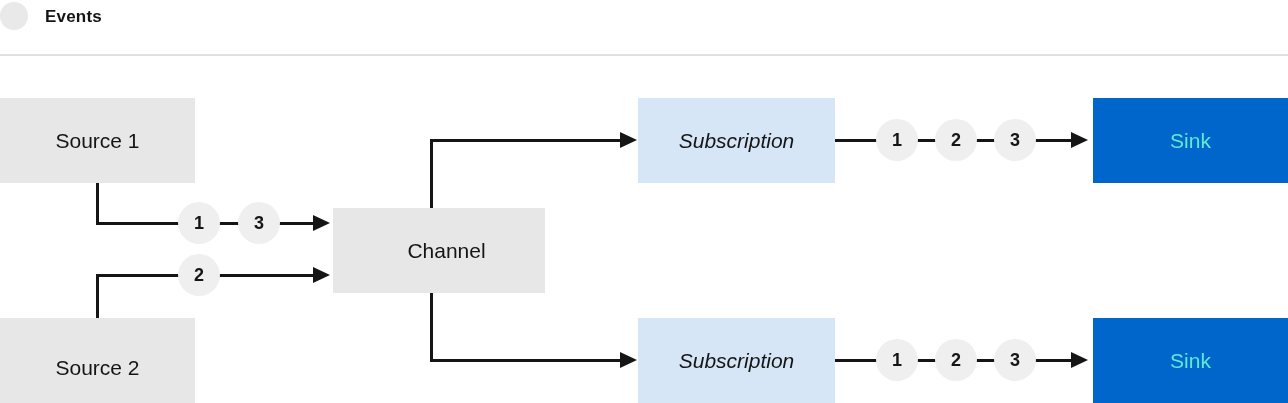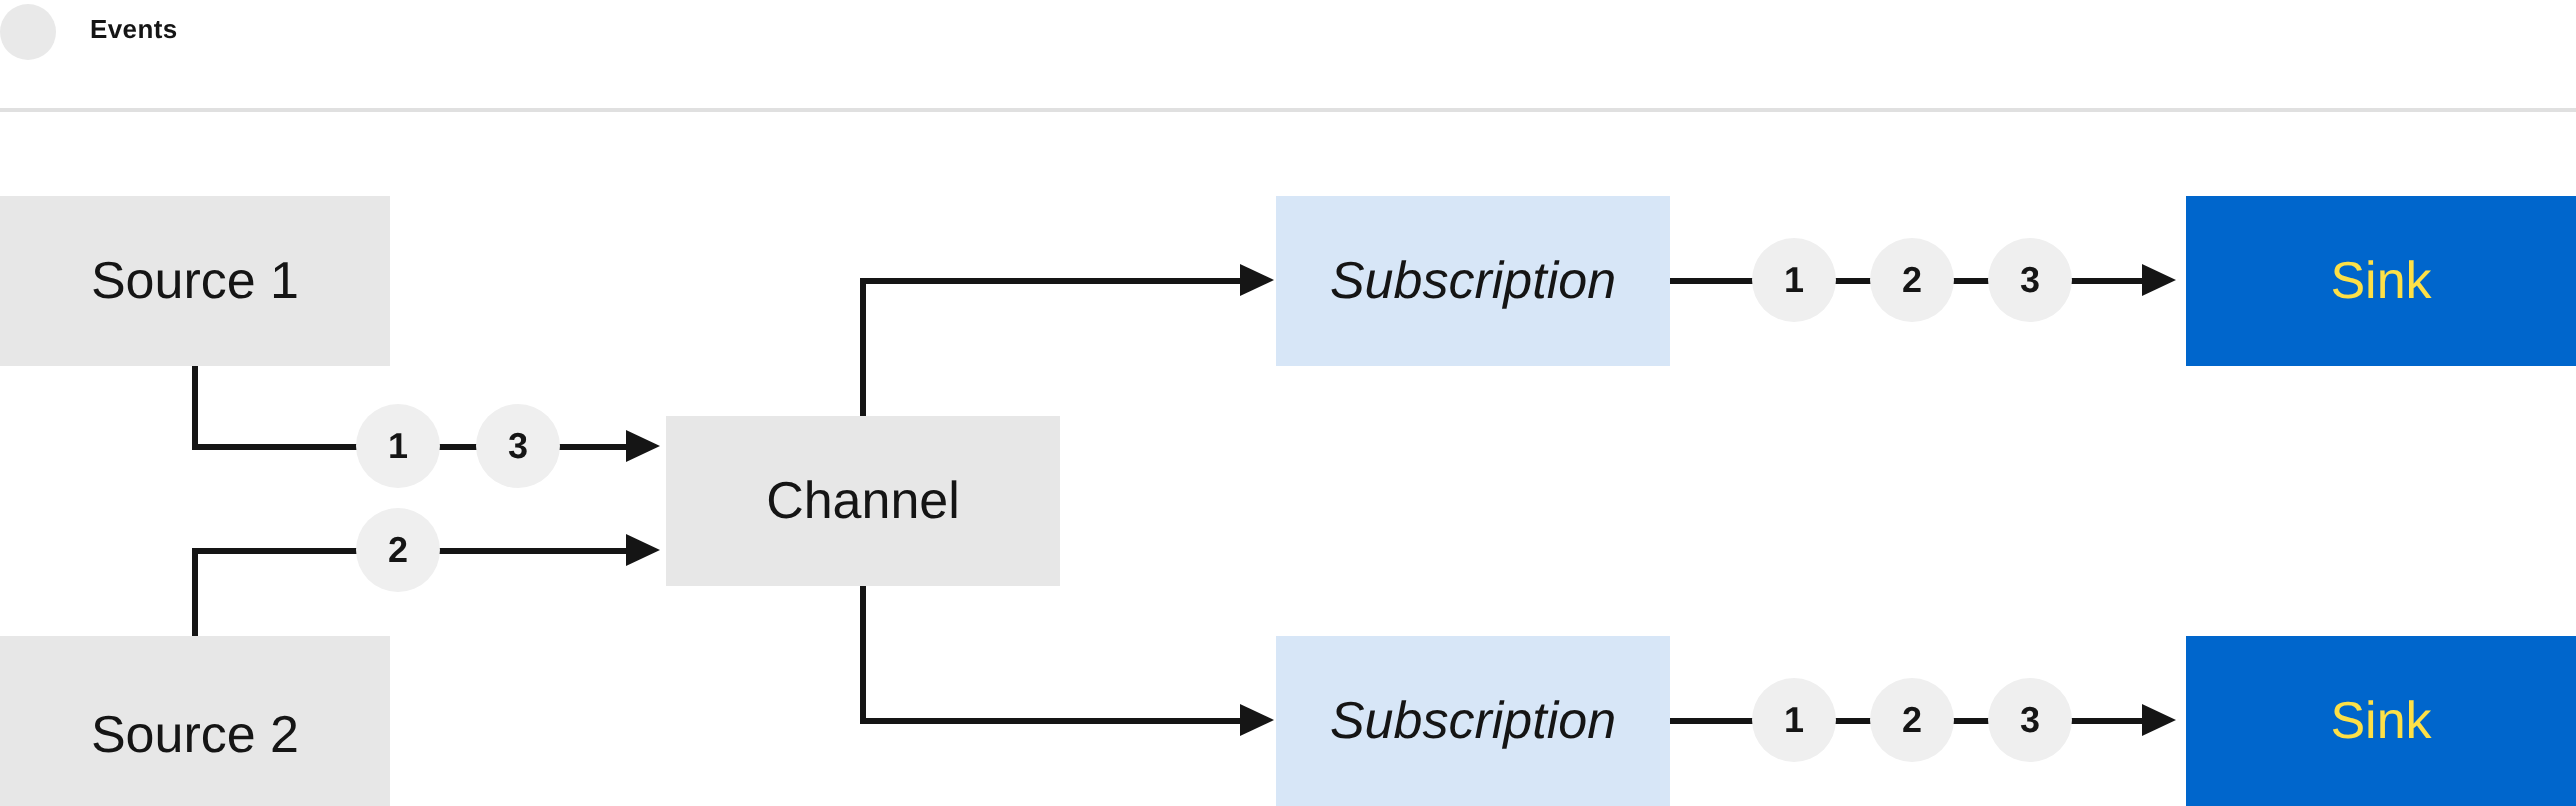--- a/index.html
+++ b/index.html
@@ -19,46 +19,46 @@
   .legend-dot {
     position: absolute;
     left: 0px; top: 2px;
     width: 28px; height: 28px;
     border-radius: 50%;
     background: #e9e9e9;
   }
   .legend-label {
     position: absolute;
     left: 45px; top: 7px;
-    font-size: 13px;
+    font-size: 17px;
     font-weight: bold;
     color: #151515;
     letter-spacing: 0.2px;
   }
   .divider {
     position: absolute;
     left: 0; top: 54px;
     width: 1288px; height: 2px;
     background: #e0e0e0;
   }
   
   .node {
     position: absolute;
     display: flex;
     align-items: center;
     justify-content: center;
-    font-size: 26px;
+    font-size: 21px;
     color: #151515;
   }
   .node.gray  { background: #e7e7e7; }
   .node.lblue { background: #d7e6f7; font-style: italic; }
-  .node.blue  { background: #0066cc; color: #fde047; }
+  .node.blue  { background: #0066cc; color: #5eead4; }
   .n-source1 { left: 0px;    top: 98px;  width: 195px; height: 85px; }
   .n-source2 { left: 0px;    top: 318px; width: 195px; height: 99px; }
-  .n-channel { left: 333px;  top: 208px; width: 197px; height: 85px; }
+  .n-channel { left: 333px;  top: 208px; width: 197px; height: 85px; padding-left: 15px; }
   .n-sub-top { left: 638px;  top: 98px;  width: 197px; height: 85px; }
   .n-sub-bot { left: 638px;  top: 318px; width: 197px; height: 85px; }
   .n-sink-top{ left: 1093px; top: 98px;  width: 195px; height: 85px; }
   .n-sink-bot{ left: 1093px; top: 318px; width: 195px; height: 85px; }
   
   .hline { position: absolute; height: 3px; background: #151515; }
   .vline { position: absolute; width: 3px;  background: #151515; }
   .l-v-src1   { left: 96px;  top: 183px; height: 42px; }
   .l-h-1      { left: 96px;  top: 222px; width: 217px; }
   .l-h-2      { left: 96px;  top: 274px; width: 217px; }

